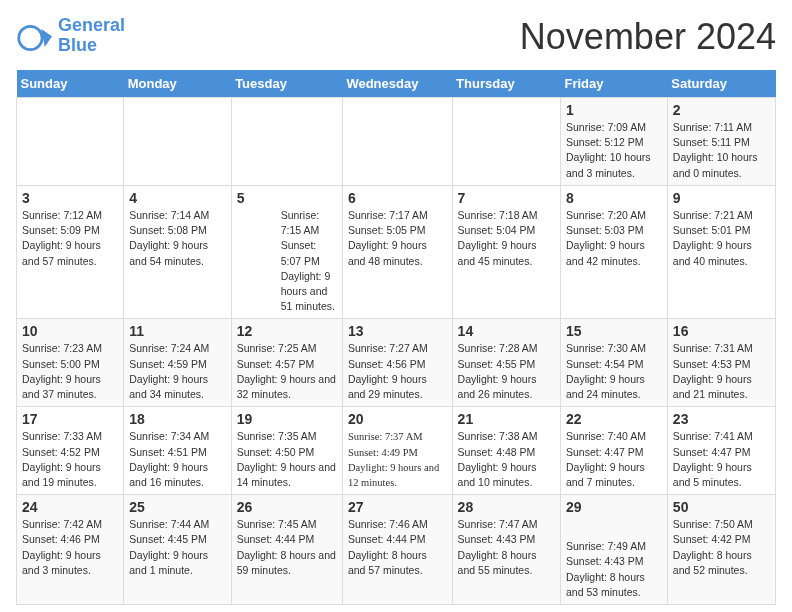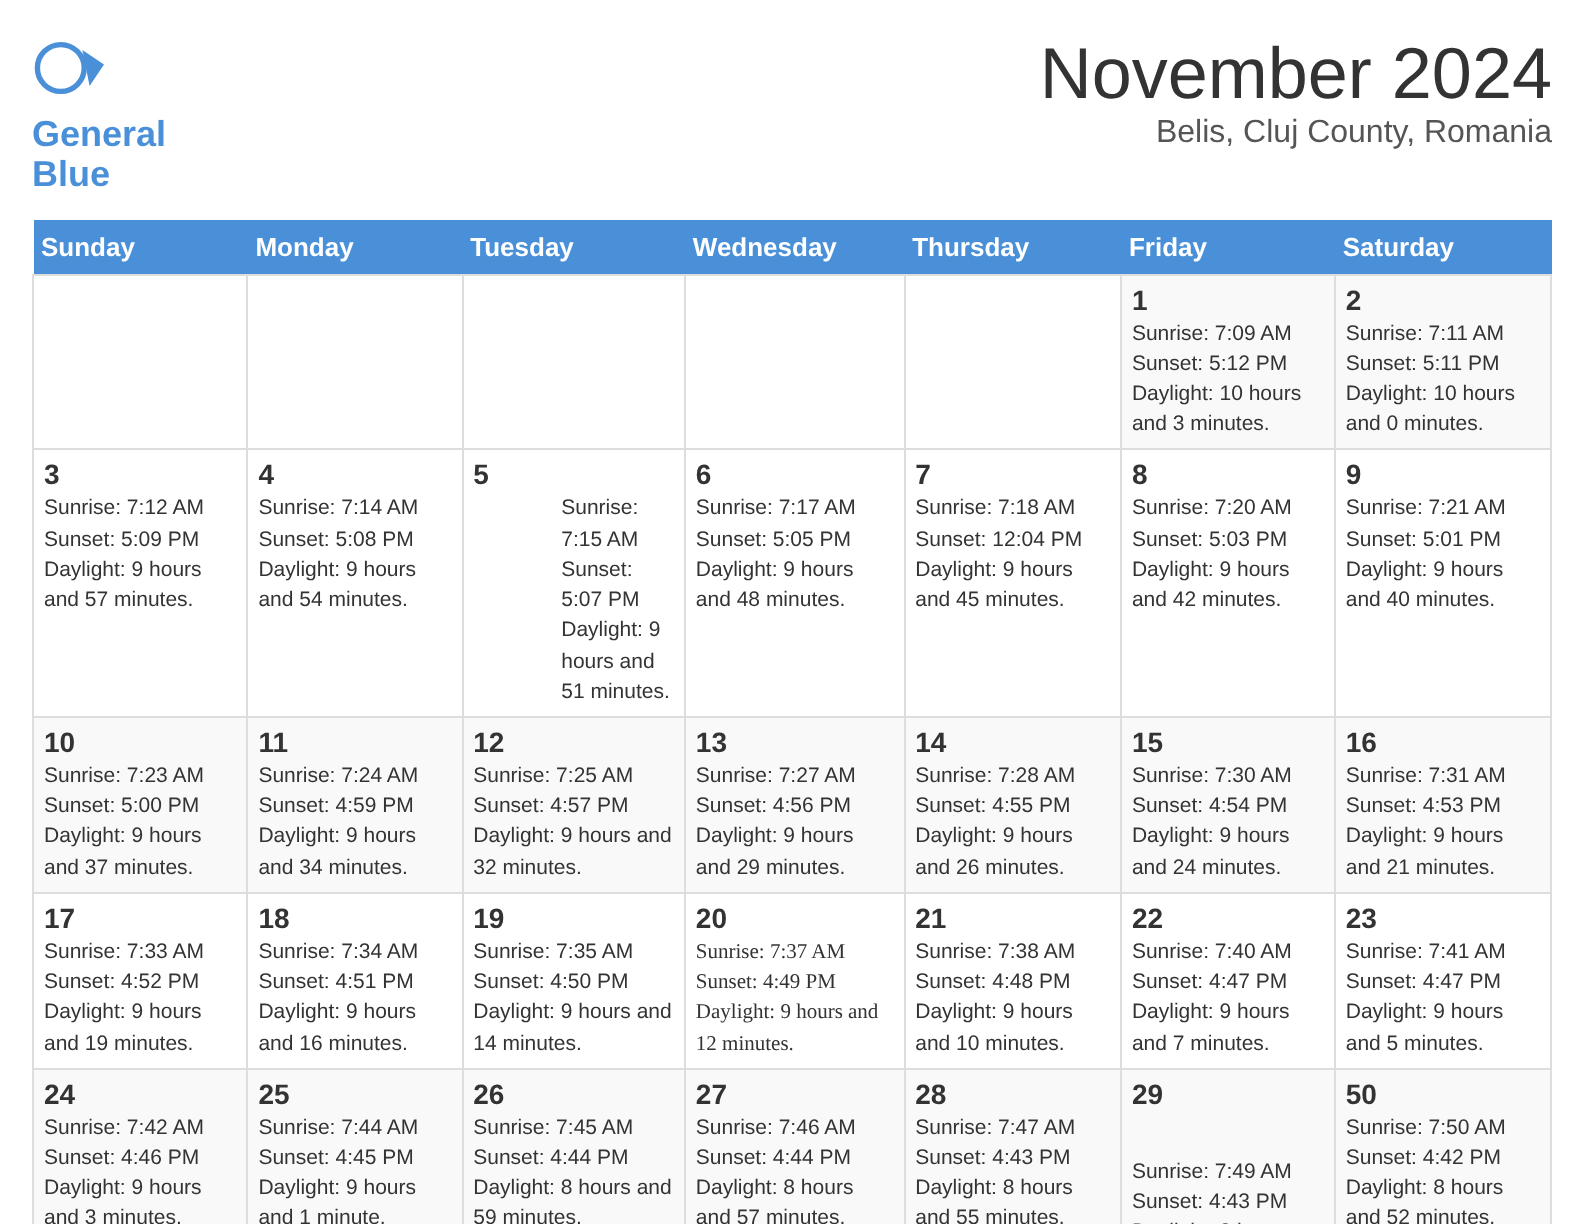--- a/index.html
+++ b/index.html
@@ -11,23 +11,22 @@
       padding: 16px;
     }
     .header-area {
       display: flex;
       justify-content: space-between;
       align-items: flex-start;
       margin-bottom: 12px;
     }
     .logo {
       display: flex;
-      align-items: flex-start;
+      align-items: flex-end;
       gap: 6px;
-      flex-direction: column;
     }
     .logo-text {
       font-size: 18px;
       font-weight: bold;
       color: #333;
       line-height: 1.1;
     }
     .logo-text span {
       color: #4a90d9;
     }
@@ -97,21 +96,20 @@
       <circle cx="16" cy="20" r="13" fill="none" stroke="#4a90d9" stroke-width="3"></circle>
       <polygon points="28,10 40,18 32,30" fill="#4a90d9"></polygon>
     </svg>
     <div class="logo-text">
       <div><span>General</span></div>
       <div><span style="color:#4a90d9">Blue</span></div>
     </div>
   </div>
   <div class="title-area">
     <div class="month-title">November 2024</div>
-    <div class="location-title">Belis, Cluj County, Romania</div>
   </div>
 </div>
 
 <table>
   <thead>
     <tr>
     <th>Sunday</th>
         <th>Monday</th>
         <th>Tuesday</th>
         <th>Wednesday</th>
@@ -161,21 +159,21 @@
         </td>
         <td>
           <span class="day-num">6</span>
           <div class="day-info" style="white-space: pre-line;">Sunrise: 7:17 AM
 Sunset: 5:05 PM
 Daylight: 9 hours and 48 minutes.</div>
         </td>
         <td>
           <span class="day-num">7</span>
           <div class="day-info" style="white-space: pre-line;">Sunrise: 7:18 AM
-Sunset: 12:04 PM
+Sunset: 5:04 PM
 Daylight: 9 hours and 45 minutes.</div>
         </td>
         <td>
           <span class="day-num">8</span>
           <div class="day-info" style="white-space: pre-line;">Sunrise: 7:20 AM
 Sunset: 5:03 PM
 Daylight: 9 hours and 42 minutes.</div>
         </td>
         <td>
           <span class="day-num">9</span>

